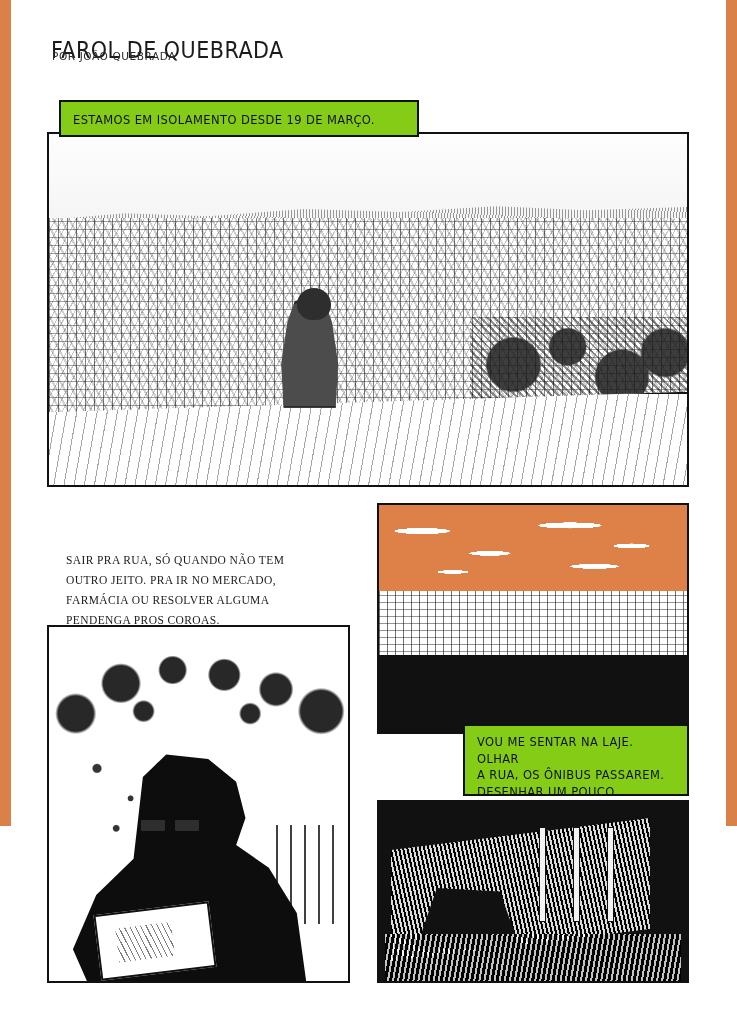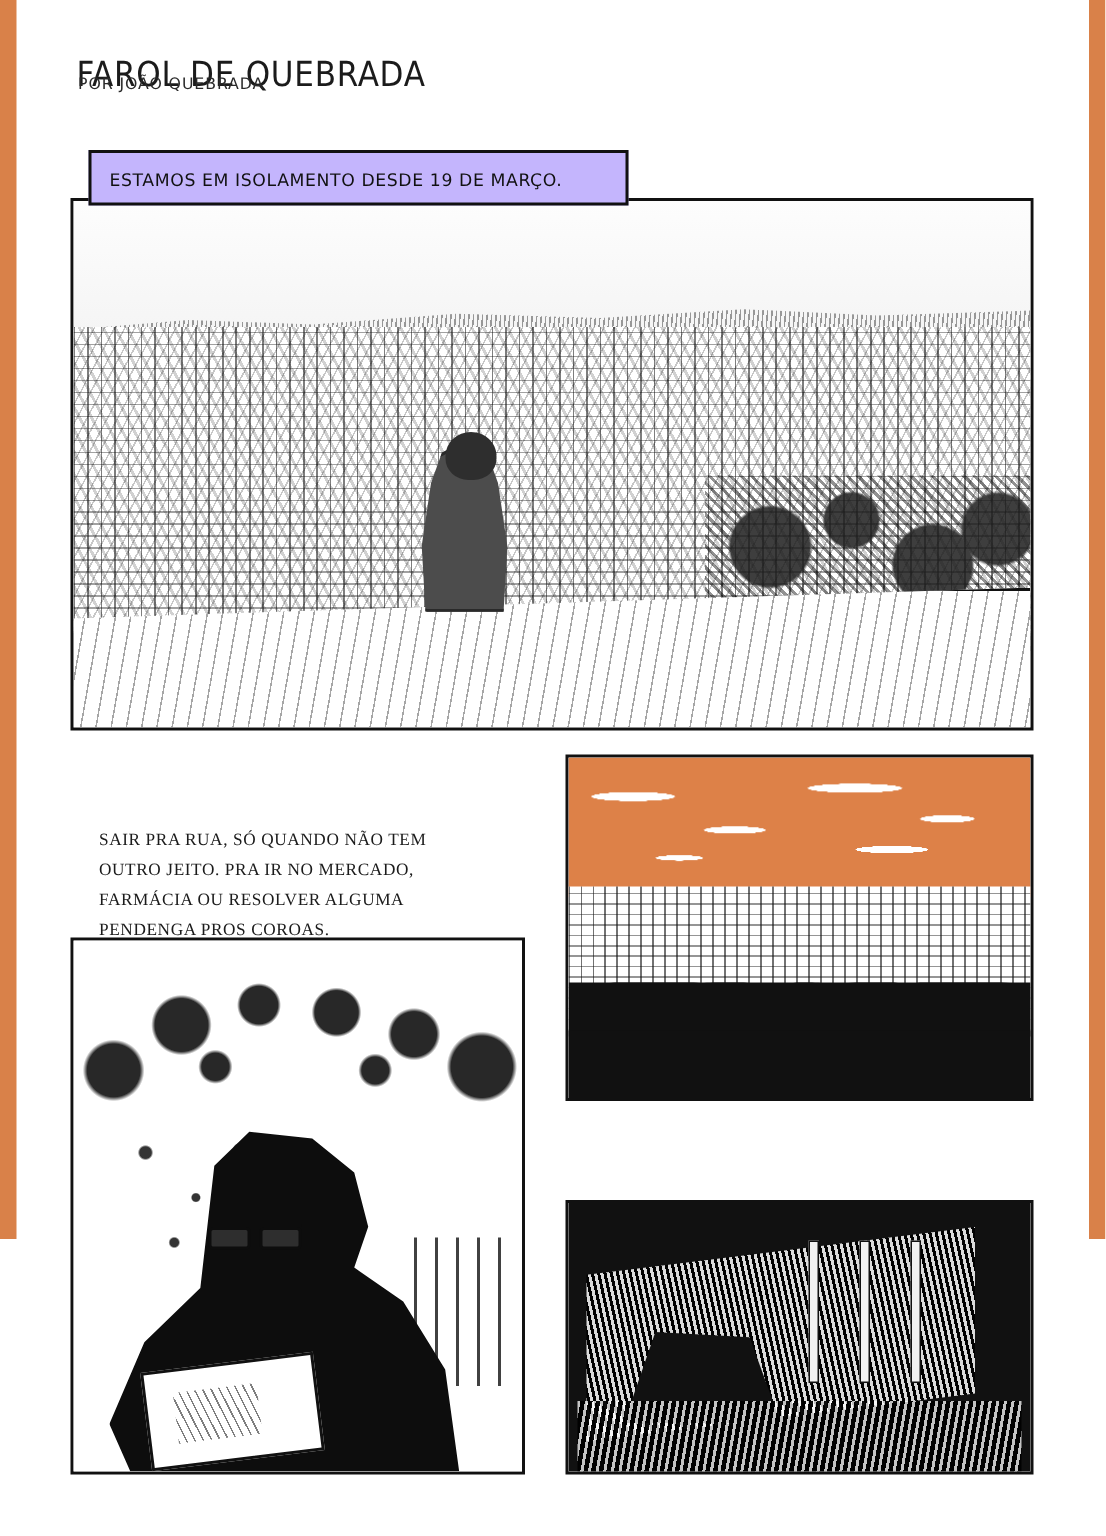--- a/index.html
+++ b/index.html
@@ -60,21 +60,21 @@
   }
   #panel1 { left: 36px;  top: 132px; width: 642px; height: 355px; }
   #panel2 { left: 36px;  top: 625px; width: 303px; height: 358px; }
   #panel3 { left: 366px; top: 503px; width: 312px; height: 231px; }
   #panel4 { left: 366px; top: 800px; width: 312px; height: 183px; }
 
   
   .caption {
     position: absolute;
     box-sizing: border-box;
-    background: #c4b5fd;
+    background: #84cc16;
     border: 2px solid #111;
     color: #111;
     font-family: "DejaVu Sans", sans-serif;
     font-size: 11.5px;
     line-height: 1.45;
     letter-spacing: 0.4px;
     padding: 8px 10px 7px 12px;
     white-space: pre-line;
     text-transform: uppercase;
   }
@@ -308,20 +308,23 @@
     </div>
 
     <div class="panel" id="panel3">
       <div class="p3-sky"></div>
       <div class="p3-clouds"></div>
       <div class="p3-city"></div>
       <div class="p3-trees"></div>
       <div class="p3-dark"></div>
     </div>
 
+    <div class="caption" id="cap3">VOU ME SENTAR NA LAJE. OLHAR
+A RUA, OS ÔNIBUS PASSAREM.
+DESENHAR UM POUCO.</div>
 
     <div class="panel" id="panel4">
       <div class="p4-bg"></div>
       <div class="p4-slab"></div>
       <div class="p4-post a"></div>
       <div class="p4-post b"></div>
       <div class="p4-post c"></div>
       <div class="p4-shadow"></div>
       <div class="p4-wall"></div>
     </div>

